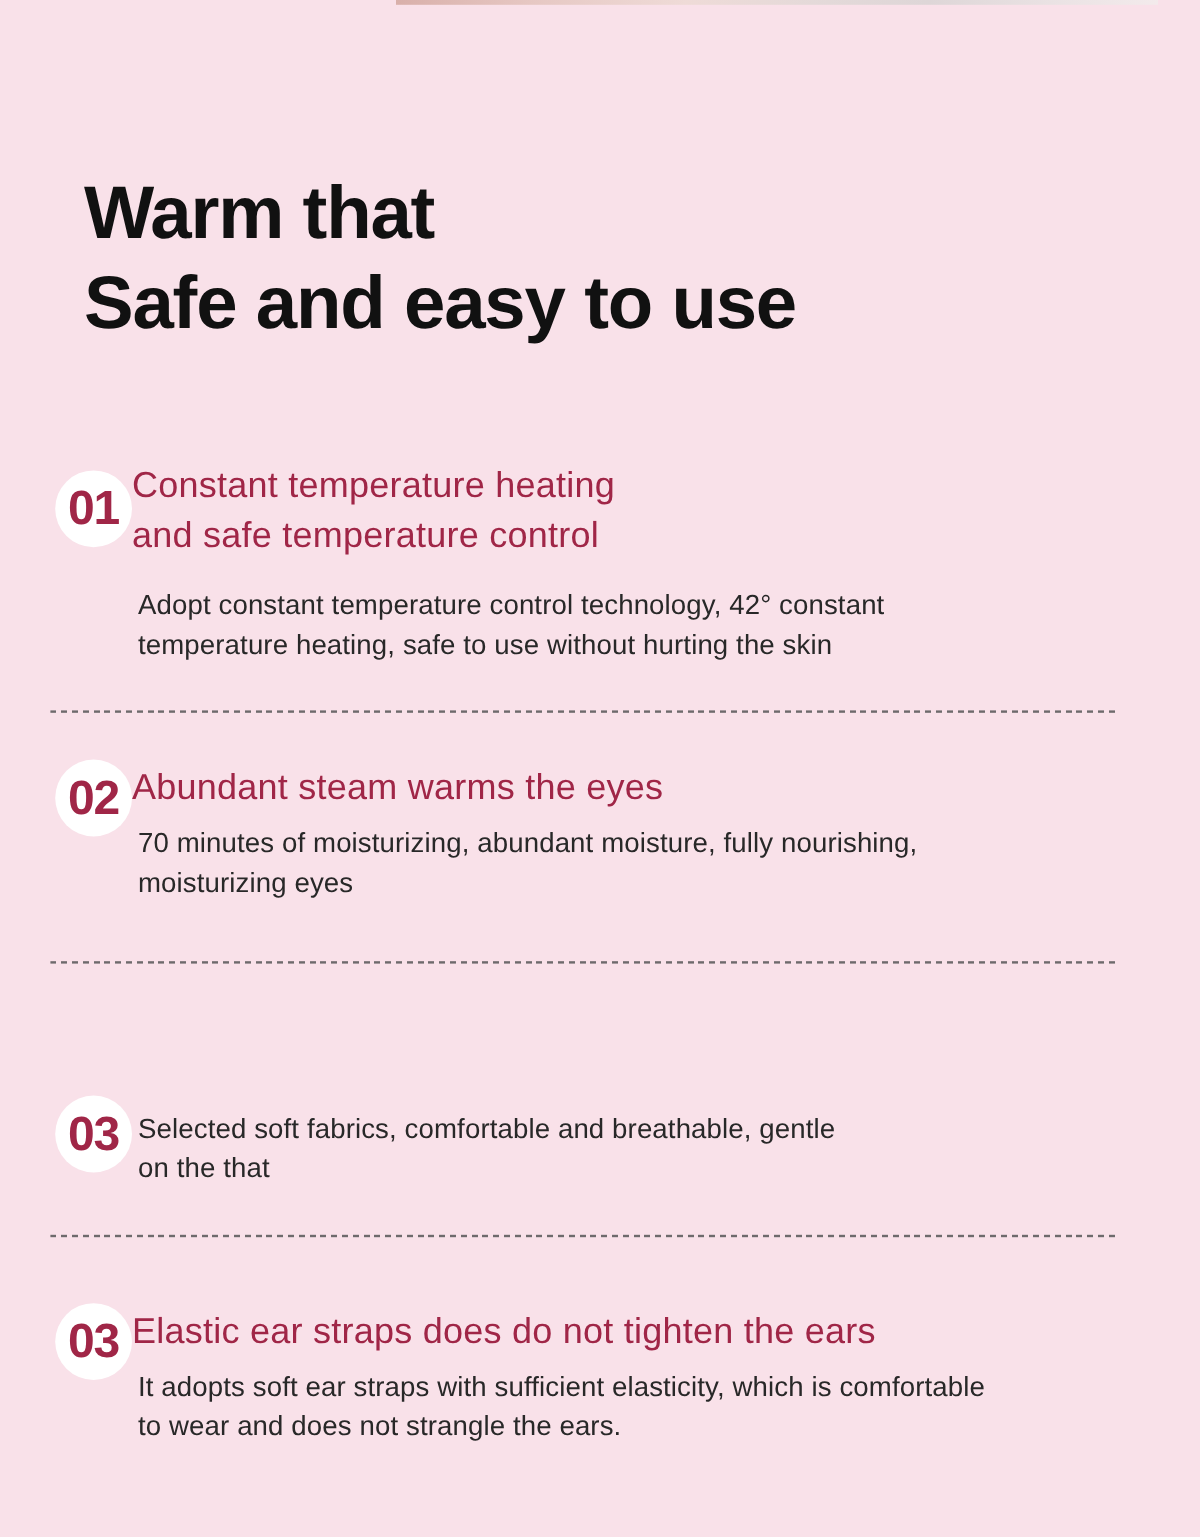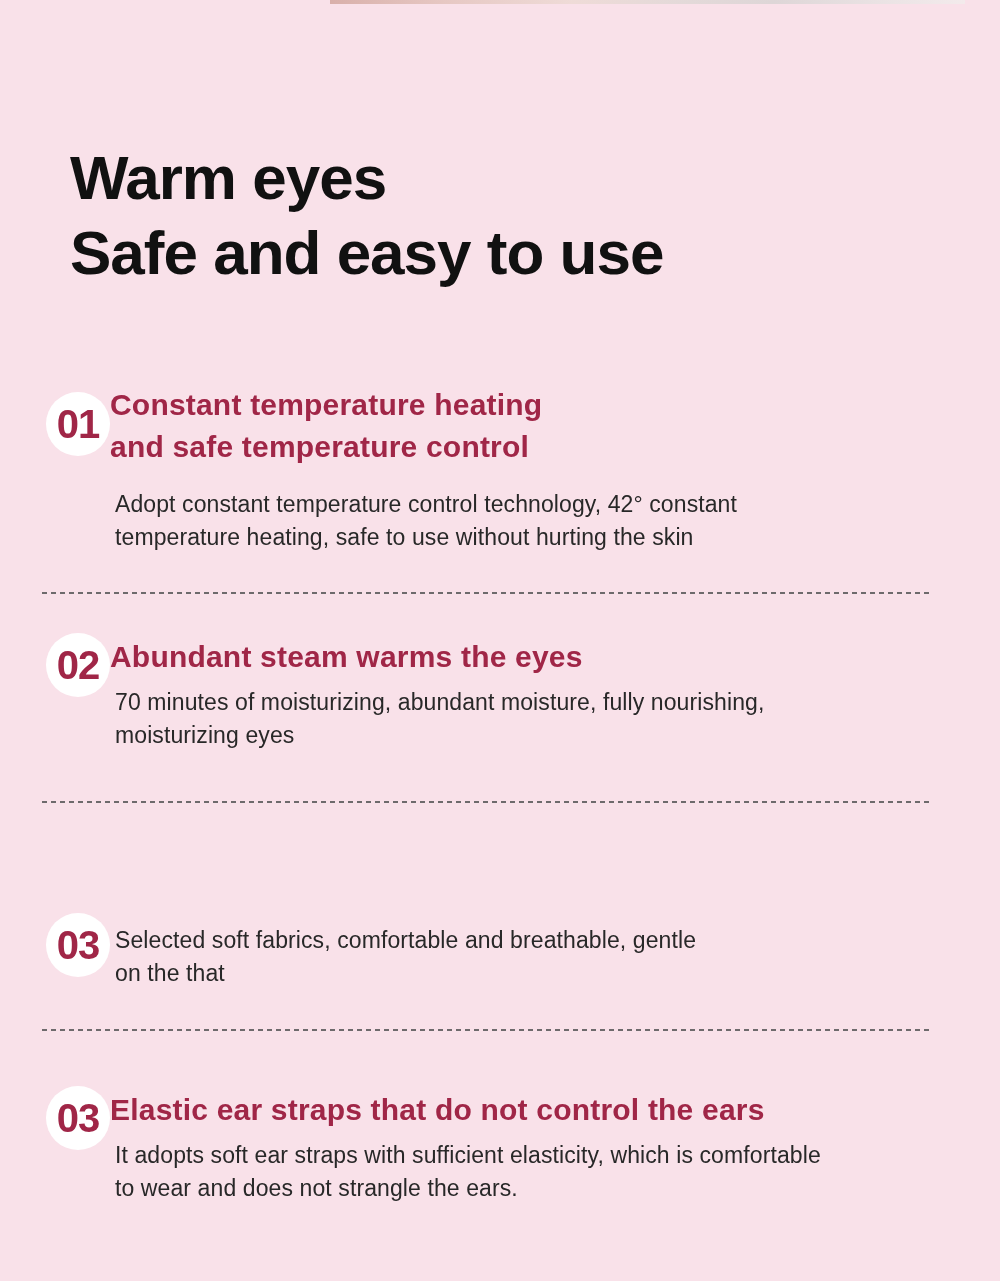--- a/index.html
+++ b/index.html
@@ -43,41 +43,41 @@
     flex:none;width:64px;height:64px;border-radius:50%;
     background:#ffffff;
     display:flex;align-items:center;justify-content:center;
     color:#a02647;font-size:40px;font-weight:700;letter-spacing:-1px;
   }
   #section-1 .num-circle{margin-top:8px;}
   #section-2 .num-circle,#section-3 .num-circle,#section-4 .num-circle{margin-top:-3px;}
   .content{padding-top:0;}
   .sec-title{
     color:#a02647;
-    font-size:30px;font-weight:700;
+    font-size:30px;font-weight:400;
     line-height:42px;letter-spacing:.2px;
   }
   .sec-title span{display:block;}
   .sec-body{
     color:#282828;
     font-size:23px;font-weight:400;
     line-height:33px;letter-spacing:.1px;
     padding-left:5px;
     margin-top:8px;
   }
   #section-1 .sec-body{margin-top:20px;}
   .sec-body span{display:block;}
 </style>
 </head>
 <body>
 
 <div class="photo-edge"></div>
 
 <h1 class="page-title">
-  <span>Warm eyes</span>
+  <span>Warm that</span>
   <span>Safe and easy to use</span>
 </h1>
 
 <div class="section" id="section-1">
   <div class="num-circle">
     <span>01</span>
   </div>
   <div class="content">
     <div class="sec-title">
       <span>Constant temperature heating</span>
@@ -122,20 +122,20 @@
 </div>
 
 <div class="divider" id="divider-3"></div>
 
 <div class="section" id="section-4">
   <div class="num-circle">
     <span>03</span>
   </div>
   <div class="content">
     <div class="sec-title">
-      <span>Elastic ear straps that do not control the ears</span>
+      <span>Elastic ear straps does do not tighten the ears</span>
     </div>
     <div class="sec-body">
       <span>It adopts soft ear straps with sufficient elasticity, which is comfortable</span>
       <span>to wear and does not strangle the ears.</span>
     </div>
   </div>
 </div>
 
 </body></html>

